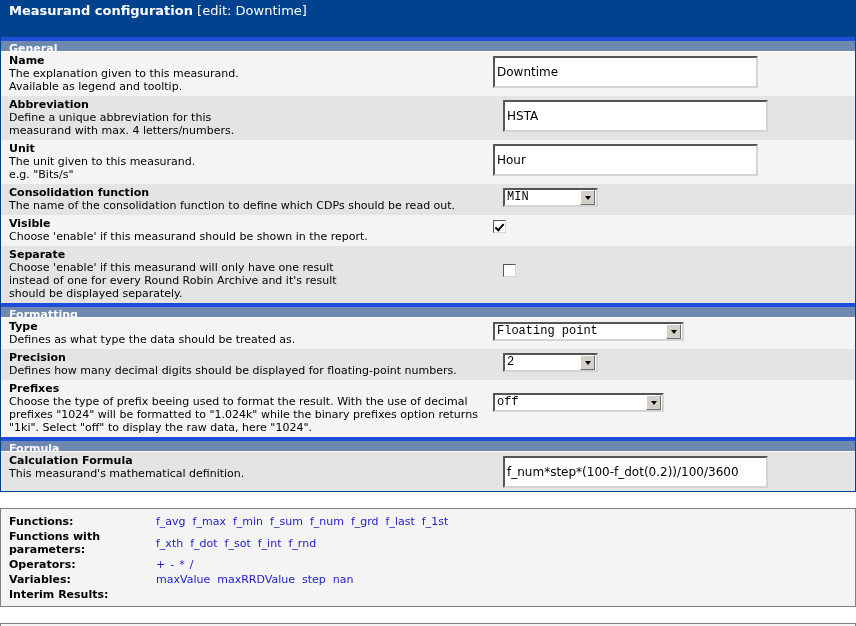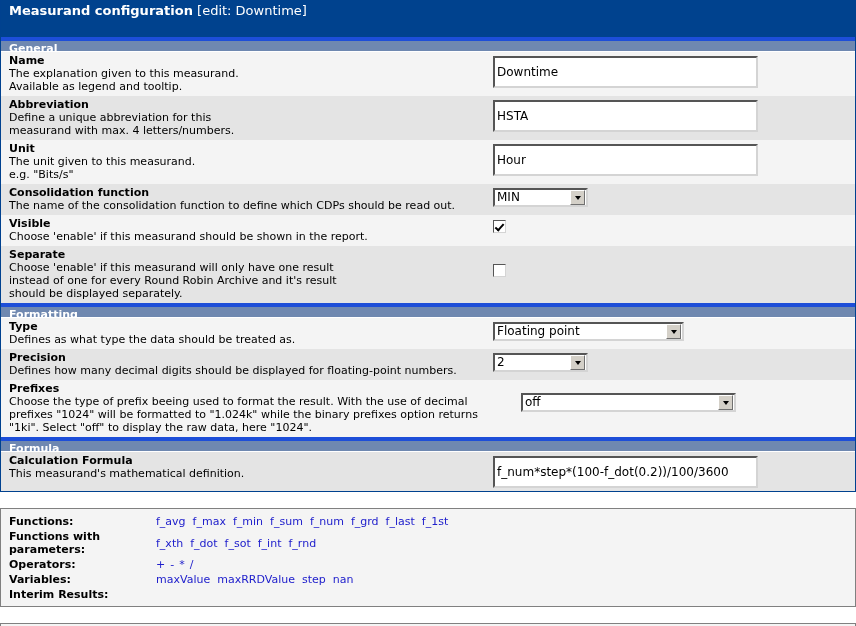--- a/index.html
+++ b/index.html
@@ -53,21 +53,21 @@
     overflow: hidden;
   }
 
   .row {
     display: flex;
     align-items: flex-start;
     box-sizing: border-box;
     min-height: 20px;
   }
   .row.alt-a { background: #f4f4f4; }
-  .row.alt-b { background: #e4e4e4; }
+  .row.alt-b { background: #e4e4e4; gap: 10px; }
 
   .row-left {
     width: 492px;
     flex: 0 0 492px;
     padding: 2px 4px 3px 8px;
     box-sizing: border-box;
   }
   .row-right {
     flex: 1 1 auto;
     padding: 4px 0 3px 0;
@@ -106,20 +106,21 @@
     display: inline-flex;
     align-items: center;
     height: 19px;
     box-sizing: border-box;
     background: #ffffff;
     border: 2px solid;
     border-color: #555555 #d4d4d4 #d4d4d4 #555555;
     font-size: 12px;
     position: relative;
     padding: 0;
+    font-family: Liberation Mono, monospace;
   }
   .sel .sel-val {
     flex: 1 1 auto;
     padding: 0 2px;
     line-height: 15px;
     white-space: nowrap;
     overflow: hidden;
   }
   .sel .sel-arrow {
     width: 15px;
@@ -136,21 +137,21 @@
   }
   .sel .sel-arrow i {
     display: block;
     width: 0; height: 0;
     border-left: 3px solid transparent;
     border-right: 3px solid transparent;
     border-top: 4px solid #000000;
   }
   .sel.w95  { width: 95px; }
   .sel.w185 { width: 191px; }
-  .sel.w215 { width: 215px; margin-left: 28px; }
+  .sel.w215 { width: 171px; }
 
   .cb {
     width: 13px;
     height: 13px;
     box-sizing: border-box;
     background: #ffffff;
     border: 1px solid;
     border-color: #555555 #d4d4d4 #d4d4d4 #555555;
     display: inline-block;
     position: relative;

